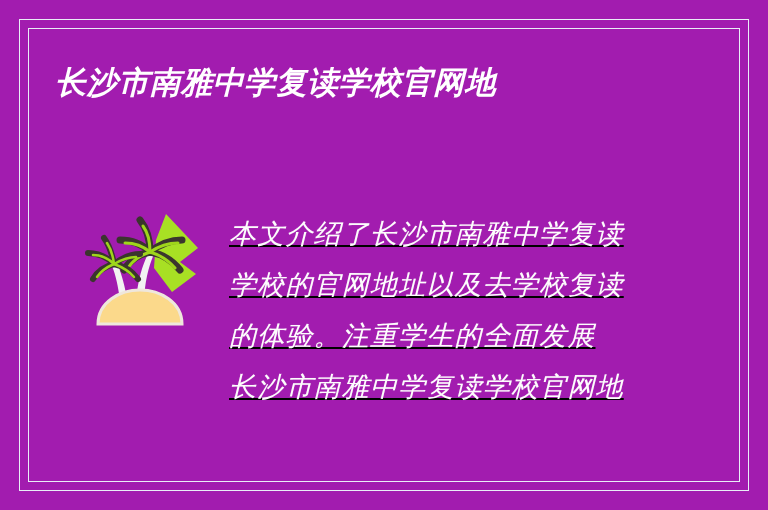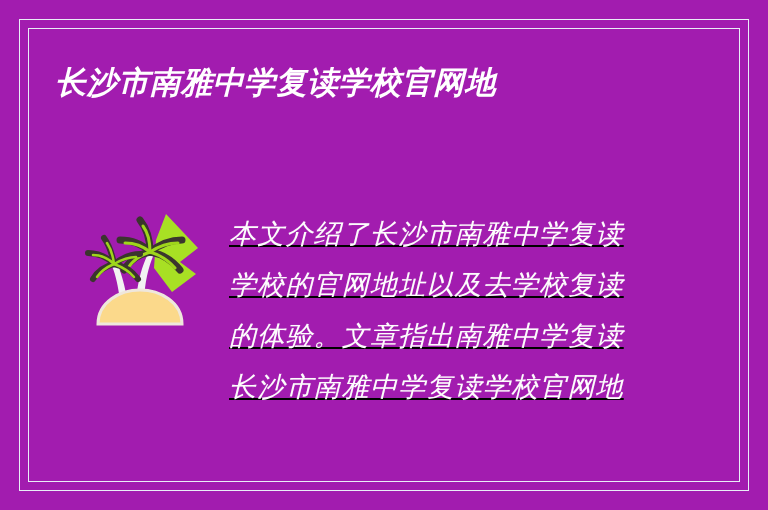--- a/index.html
+++ b/index.html
@@ -155,17 +155,17 @@
 
       <g>
         <path d="M36 128 C36 106 58 94 78 94 C98 94 120 106 120 128 Z" fill="#fbd98b" stroke="#efe7dc" stroke-width="3"></path>
       </g>
     </svg>
   </div>
 
   <div id="body-copy">
     <div class="body-line">本文介绍了长沙市南雅中学复读</div>
     <div class="body-line">学校的官网地址以及去学校复读</div>
-    <div class="body-line">的体验。文章指出南雅中学复读</div>
+    <div class="body-line">的体验。注重学生的全面发展</div>
     <div class="body-line">长沙市南雅中学复读学校官网地</div>
   </div>
 
 </div>
 
 </body></html>

